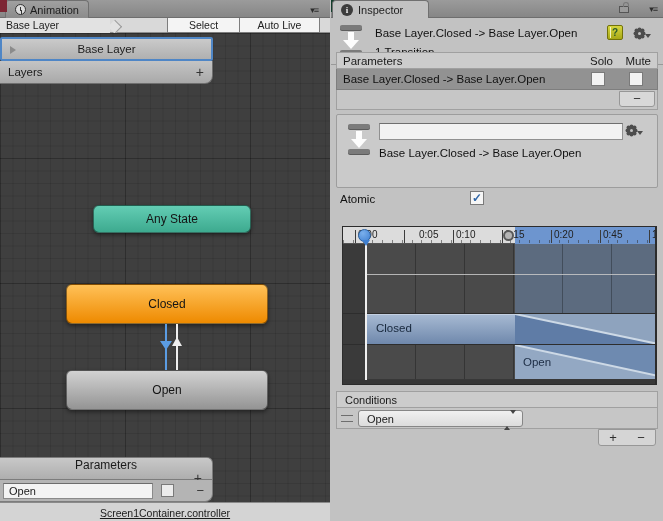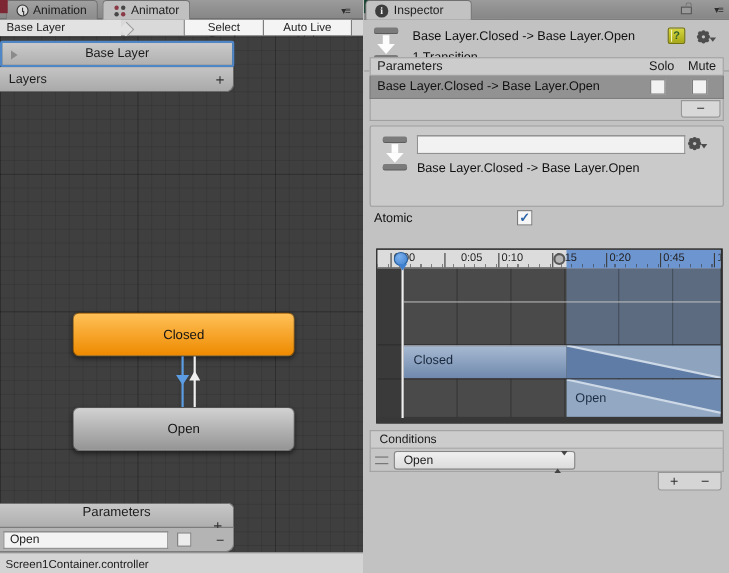--- a/index.html
+++ b/index.html
@@ -70,21 +70,21 @@
                border:1px solid #7c7c7c; border-left:none; border-radius:0 6px 0 0;
                display:flex; align-items:center; font-size:12px; color:#1b1b1b; padding:0 10px;flex-direction:column; }
   .params-row { left:0; top:480px; width:213px; height:22px; background:#b4b4b4; border-right:1px solid #7c7c7c;
                border-bottom:1px solid #7c7c7c; border-radius:0 0 8px 0; display:flex; align-items:center; padding:0 8px 0 3px; }
   .param-field { width:150px; height:16px; background:#f3f3f3; border:1px solid #8a8a8a; border-top-color:#6c6c6c;
                font-size:11px; color:#1b1b1b; padding:1px 5px; }
   .param-check { width:13px; height:13px; background:#ececec; border:1px solid #7a7a7a; margin-left:8px; }
   .minus-glyph { margin-left:auto; font-size:13px; color:#333; }
 
   .left-status { left:0; top:502px; width:330px; height:20px; background:#d4d4d4; border-top:1px solid #8a8a8a;
-               display:flex; align-items:center; justify-content:flex-start; padding:0 5px; font-size:10.5px; color:#1b1b1b; }
+               display:flex; align-items:center; justify-content:center; padding:0 5px; font-size:10.5px; color:#1b1b1b;text-decoration:underline; }
 
   .artifact-red { left:0; top:0; width:7px; height:12px; background:#7d2634; }
 
   
   .right-panel { left:331px; top:0; width:332px; height:521px; background:#c2c2c2; }
   .insp-tabbar { left:0; top:0; width:332px; height:18px; background:linear-gradient(#9b9b9b,#868686); border-bottom:1px solid #6e6e6e; }
   .insp-tab { position:absolute; left:1px; top:0; width:97px; height:18px; background:#c2c2c2; border:1px solid #707070; border-bottom:none;
               border-radius:4px 4px 0 0; display:flex; align-items:center; gap:5px; padding:0 8px; font-size:11px; color:#1d1d1d; }
   .artifact-green { position:absolute; left:0; top:0; width:10px; height:12px; background:linear-gradient(90deg,#143f2d 45%,#2f7a53 45%); }
   .info-badge { width:12px; height:12px; border-radius:50%; background:#3d3d3d; color:#f0f0f0; font-size:9px; font-weight:bold;
@@ -187,35 +187,34 @@
 </head>
 <body>
 
 <div class="abs left-panel">
 
   <div class="abs tabbar">
     <div class="tab tab-animation">
       <span class="clockface"></span>
       <span>Animation</span>
     </div>
-    <div class="tab active tab-animator">
-      <span class="dots-icon"></span>
-      <span>Animator</span>
-    </div>
     <span class="abs menu-glyph" style="right:12px;top:5px;">▾≡</span>
   </div>
 
   <div class="abs left-toolbar">
     <div class="breadcrumb">Base Layer</div>
     <div class="crumb-arrow"></div>
     <div class="tool-btn btn-select-graph">Select Graph</div>
     <div class="tool-btn btn-live-link">Auto Live Link</div>
   </div>
 
   <div class="abs graph">
+    <div class="abs node node-anystate">
+      <span>Any State</span>
+    </div>
     <div class="abs node node-closed">
       <span>Closed</span>
     </div>
     <div class="abs node node-open">
       <span>Open</span>
     </div>
     <div class="abs tr-line-blue"></div>
     <div class="abs tr-head-down"></div>
     <div class="abs tr-line-white"></div>
     <div class="abs tr-head-up"></div>

